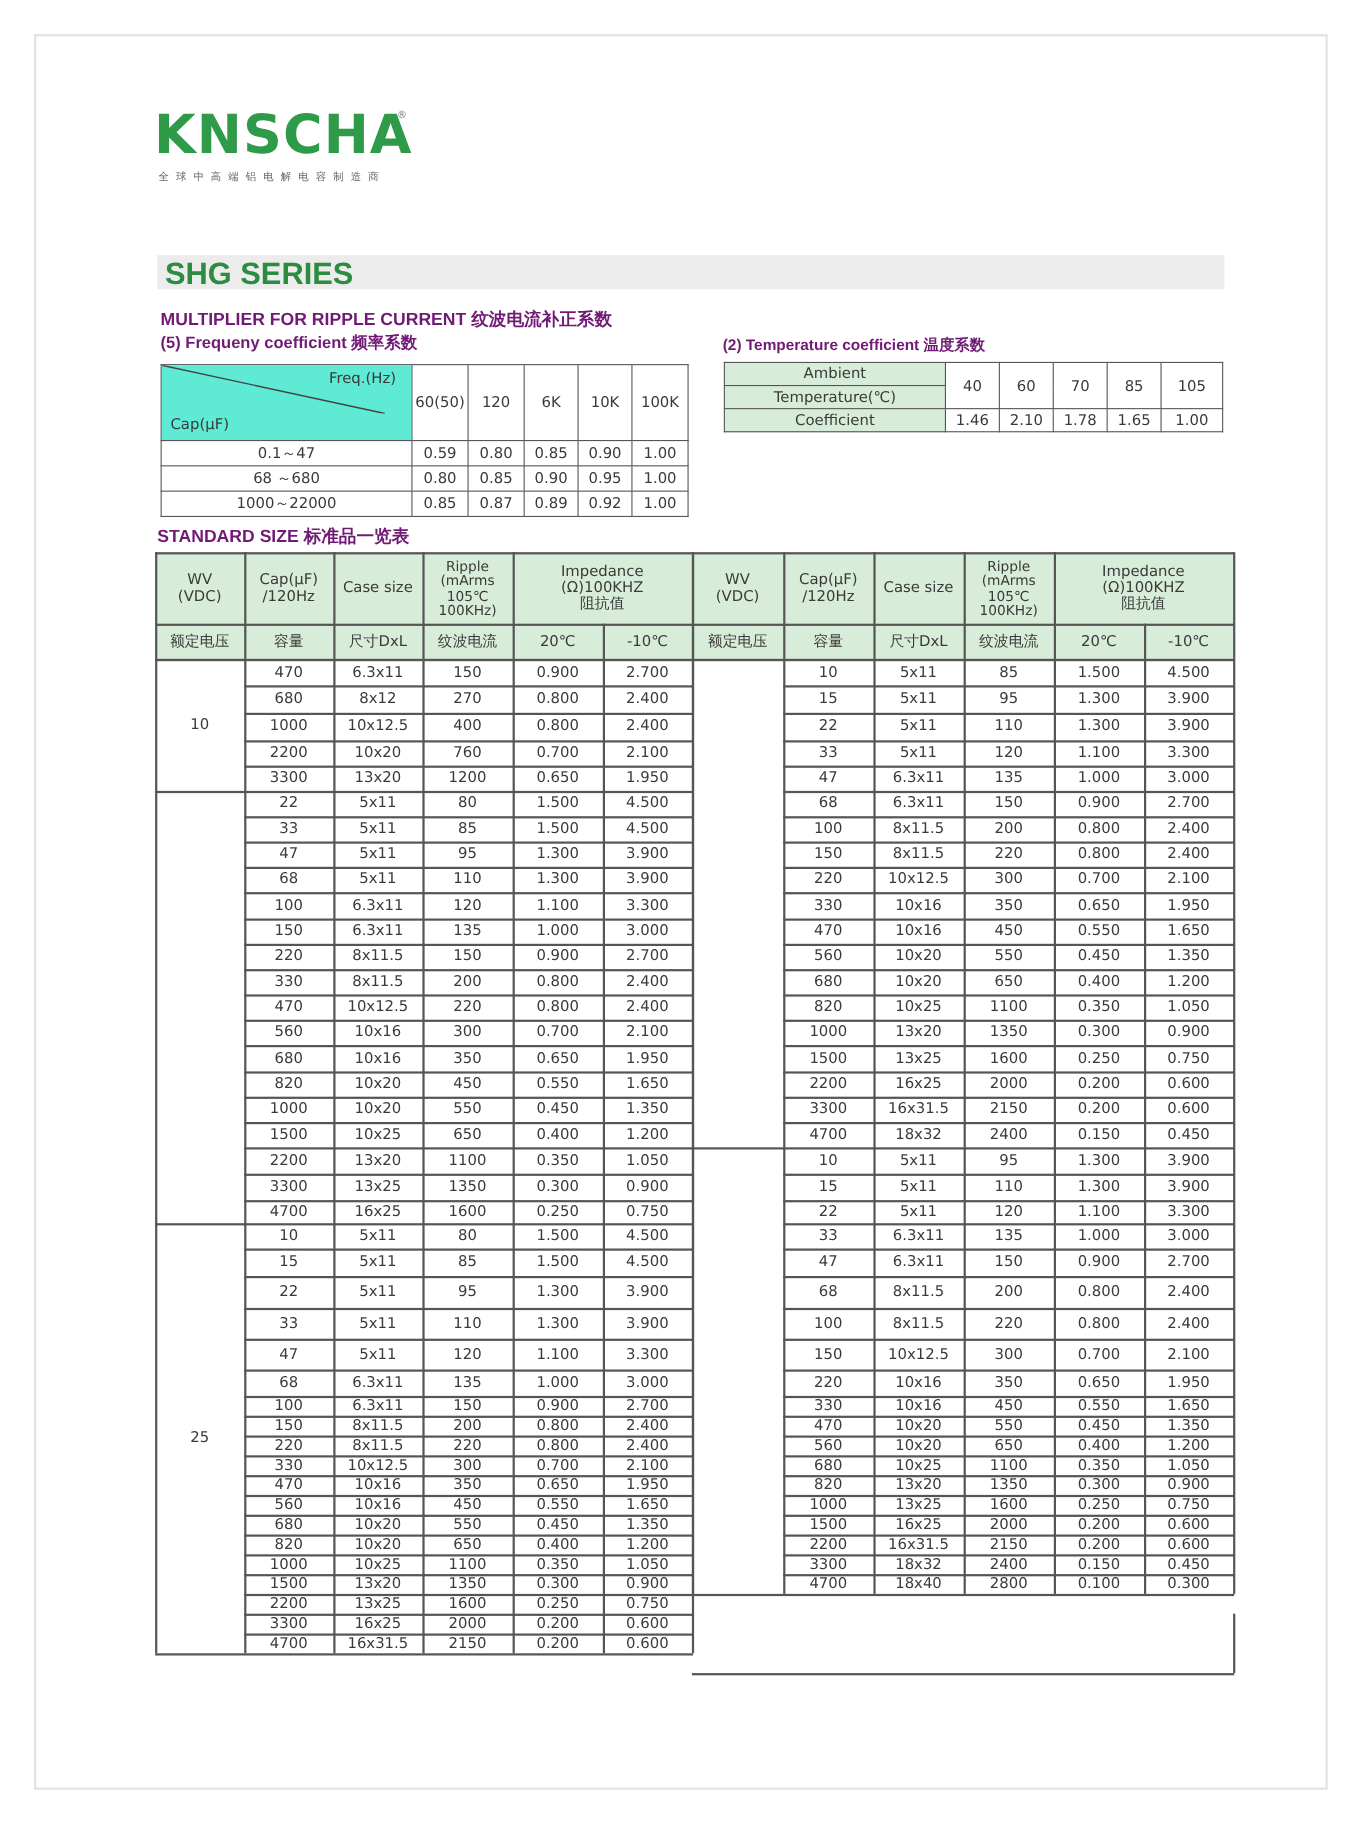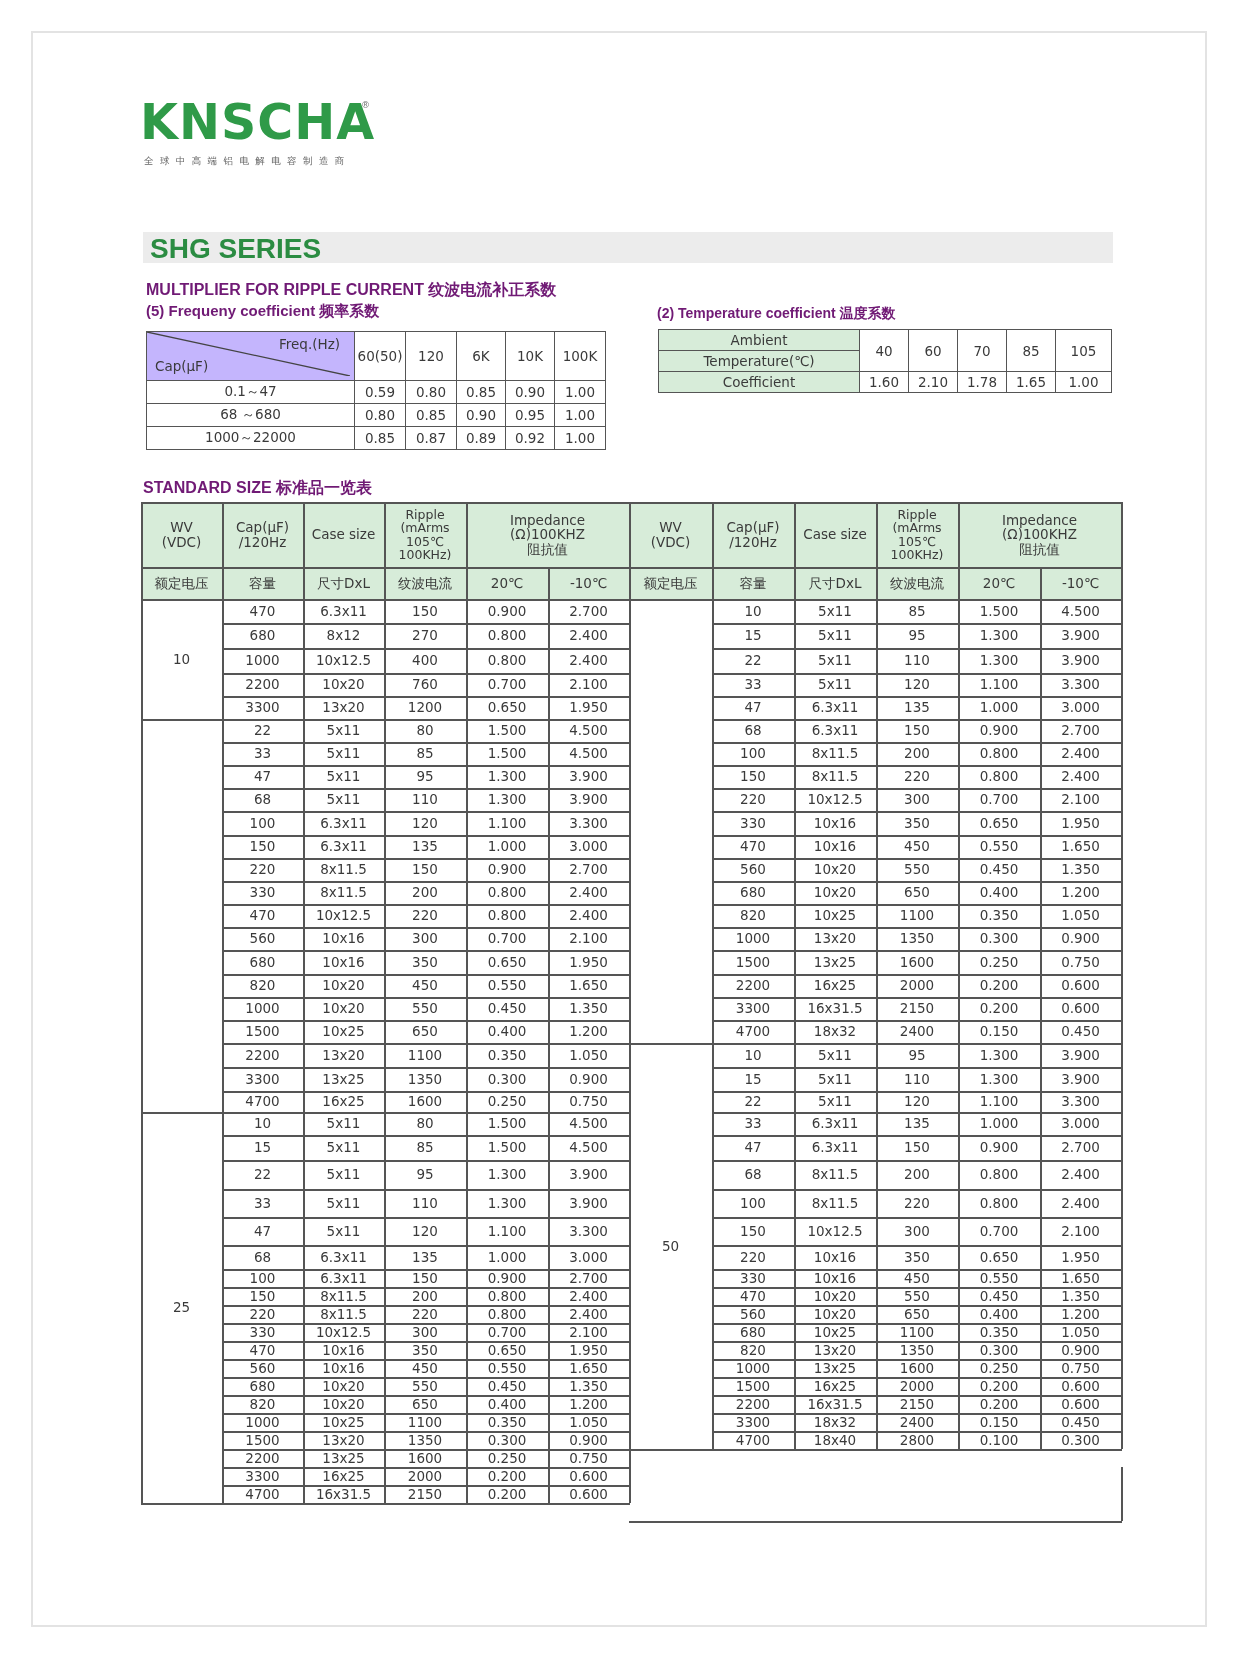--- a/index.html
+++ b/index.html
@@ -14,21 +14,21 @@
   .h-mult{left:146px;top:280px;font-size:16px;}
   .h-freq{left:146px;top:302px;font-size:15px;}
   .h-temp{left:657px;top:305px;font-size:14px;}
   .h-std{left:143px;top:478px;font-size:16px;}
   table{border-collapse:collapse;position:absolute;font-family:"DejaVu Sans","Liberation Sans",sans-serif;}
   td,th{border:1.5px solid #555;padding:0;text-align:center;font-weight:normal;color:#3a3a3a;}
   .hdr{background:#d7ecd9;}
   
   #freq-table{left:146px;top:331px;font-size:13.5px;}
   #freq-table td{height:22px;}
-  #freq-table .diag{position:relative;width:203px;height:44px;background:#c4b5fd;padding:2px;}
+  #freq-table .diag{position:relative;width:203px;height:44px;background:#5eead4;padding:12px;}
   #freq-table .diag svg{position:absolute;left:0;top:0;}
   #freq-table .diag .d-top{position:absolute;right:14px;top:4px;}
   #freq-table .diag .d-bot{position:absolute;left:8px;bottom:6px;}
   
   #temp-table{left:658px;top:329px;font-size:13.5px;}
   #temp-table td{height:20px;}
   
   .grid{position:absolute;}
   .cell{position:absolute;box-sizing:border-box;display:flex;align-items:center;justify-content:center;text-align:center;font-size:13.5px;color:#3a3a3a;line-height:1.05;}
   .gline{position:absolute;background:#555;}
@@ -101,21 +101,21 @@
     <td rowspan="2" style="width:48px">60</td>
     <td rowspan="2" style="width:48px">70</td>
     <td rowspan="2" style="width:48px">85</td>
     <td rowspan="2" style="width:55px">105</td>
   </tr>
   <tr>
     <td class="hdr">Temperature(℃)</td>
   </tr>
   <tr>
     <td class="hdr" style="height:18px">Coefficient</td>
-    <td>1.60</td>
+    <td>1.46</td>
     <td>2.10</td>
     <td>1.78</td>
     <td>1.65</td>
     <td>1.00</td>
   </tr>
 </tbody>
   </table>
 
 <div class="green-h h-std">STANDARD  SIZE   标准品一览表</div>
 
@@ -544,21 +544,20 @@
     <div class="cell" style="left: 876px; top: 997px; width: 82px; height: 23px; white-space: pre-line;">2150</div>
     <div class="cell" style="left: 958px; top: 997px; width: 82px; height: 23px; white-space: pre-line;">0.200</div>
     <div class="cell" style="left: 1040px; top: 997px; width: 81px; height: 23px; white-space: pre-line;">0.600</div>
     <div class="gline" style="left: 712px; top: 997px; width: 410px; height: 1.5px;"></div>
     <div class="cell" style="left: 712px; top: 1020px; width: 82px; height: 23px; white-space: pre-line;">4700</div>
     <div class="cell" style="left: 794px; top: 1020px; width: 82px; height: 23px; white-space: pre-line;">18x32</div>
     <div class="cell" style="left: 876px; top: 1020px; width: 82px; height: 23px; white-space: pre-line;">2400</div>
     <div class="cell" style="left: 958px; top: 1020px; width: 82px; height: 23px; white-space: pre-line;">0.150</div>
     <div class="cell" style="left: 1040px; top: 1020px; width: 81px; height: 23px; white-space: pre-line;">0.450</div>
     <div class="gline" style="left: 712px; top: 1020px; width: 410px; height: 1.5px;"></div>
-    <div class="cell" style="left: 629px; top: 1043px; width: 83px; height: 406px; white-space: pre-line;">50</div>
     <div class="gline" style="left: 629px; top: 1043px; width: 84px; height: 1.5px;"></div>
     <div class="cell" style="left: 712px; top: 1043px; width: 82px; height: 24px; white-space: pre-line;">10</div>
     <div class="cell" style="left: 794px; top: 1043px; width: 82px; height: 24px; white-space: pre-line;">5x11</div>
     <div class="cell" style="left: 876px; top: 1043px; width: 82px; height: 24px; white-space: pre-line;">95</div>
     <div class="cell" style="left: 958px; top: 1043px; width: 82px; height: 24px; white-space: pre-line;">1.300</div>
     <div class="cell" style="left: 1040px; top: 1043px; width: 81px; height: 24px; white-space: pre-line;">3.900</div>
     <div class="gline" style="left: 712px; top: 1043px; width: 410px; height: 1.5px;"></div>
     <div class="cell" style="left: 712px; top: 1067px; width: 82px; height: 24px; white-space: pre-line;">15</div>
     <div class="cell" style="left: 794px; top: 1067px; width: 82px; height: 24px; white-space: pre-line;">5x11</div>
     <div class="cell" style="left: 876px; top: 1067px; width: 82px; height: 24px; white-space: pre-line;">110</div>

